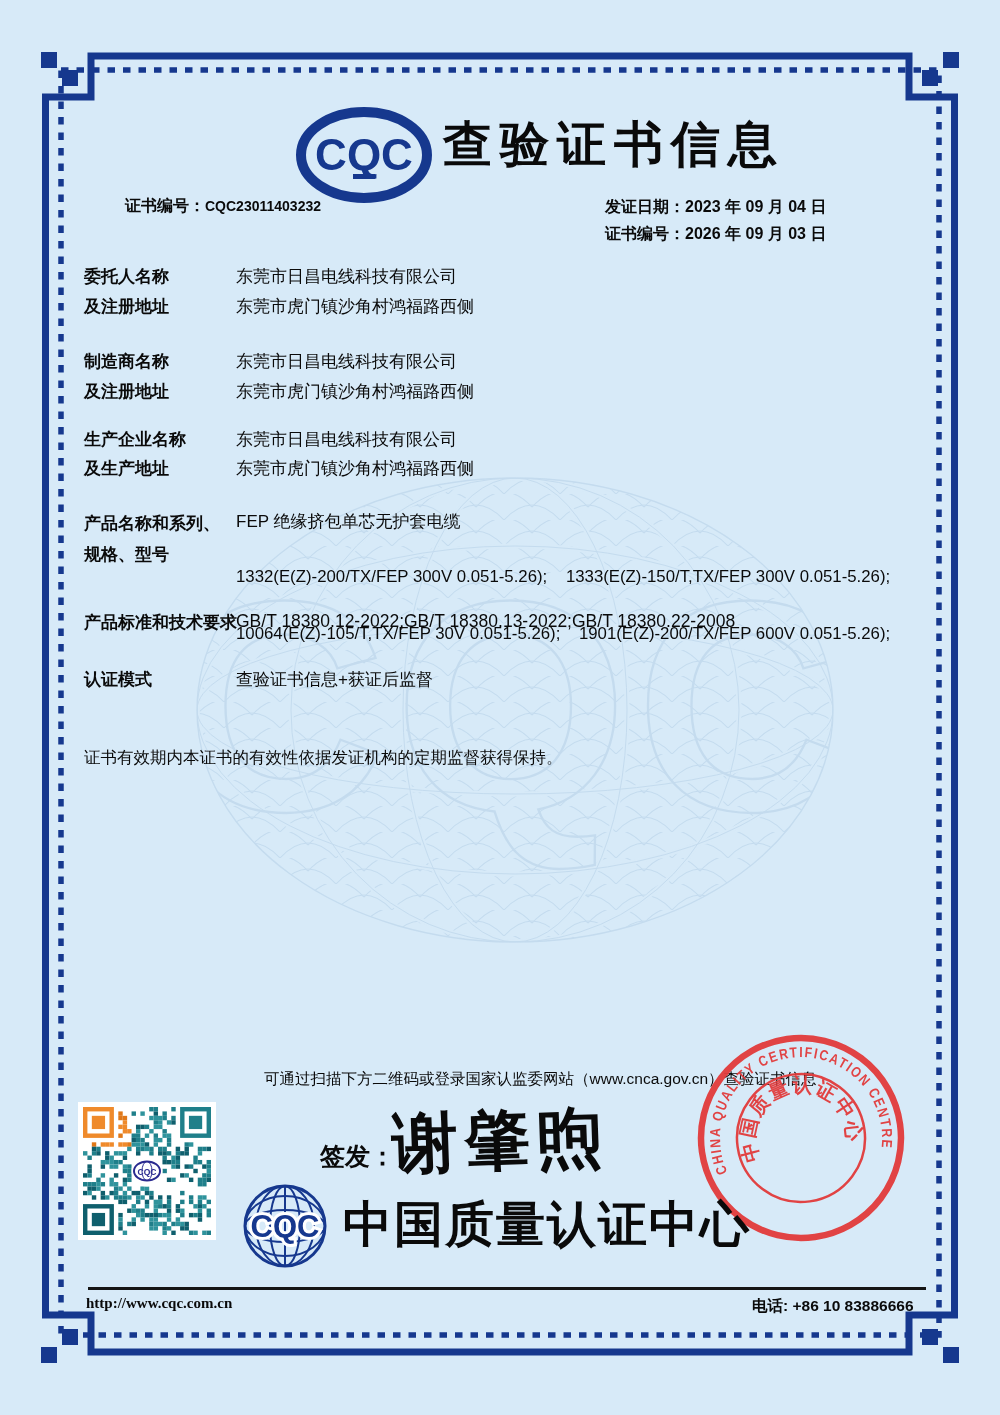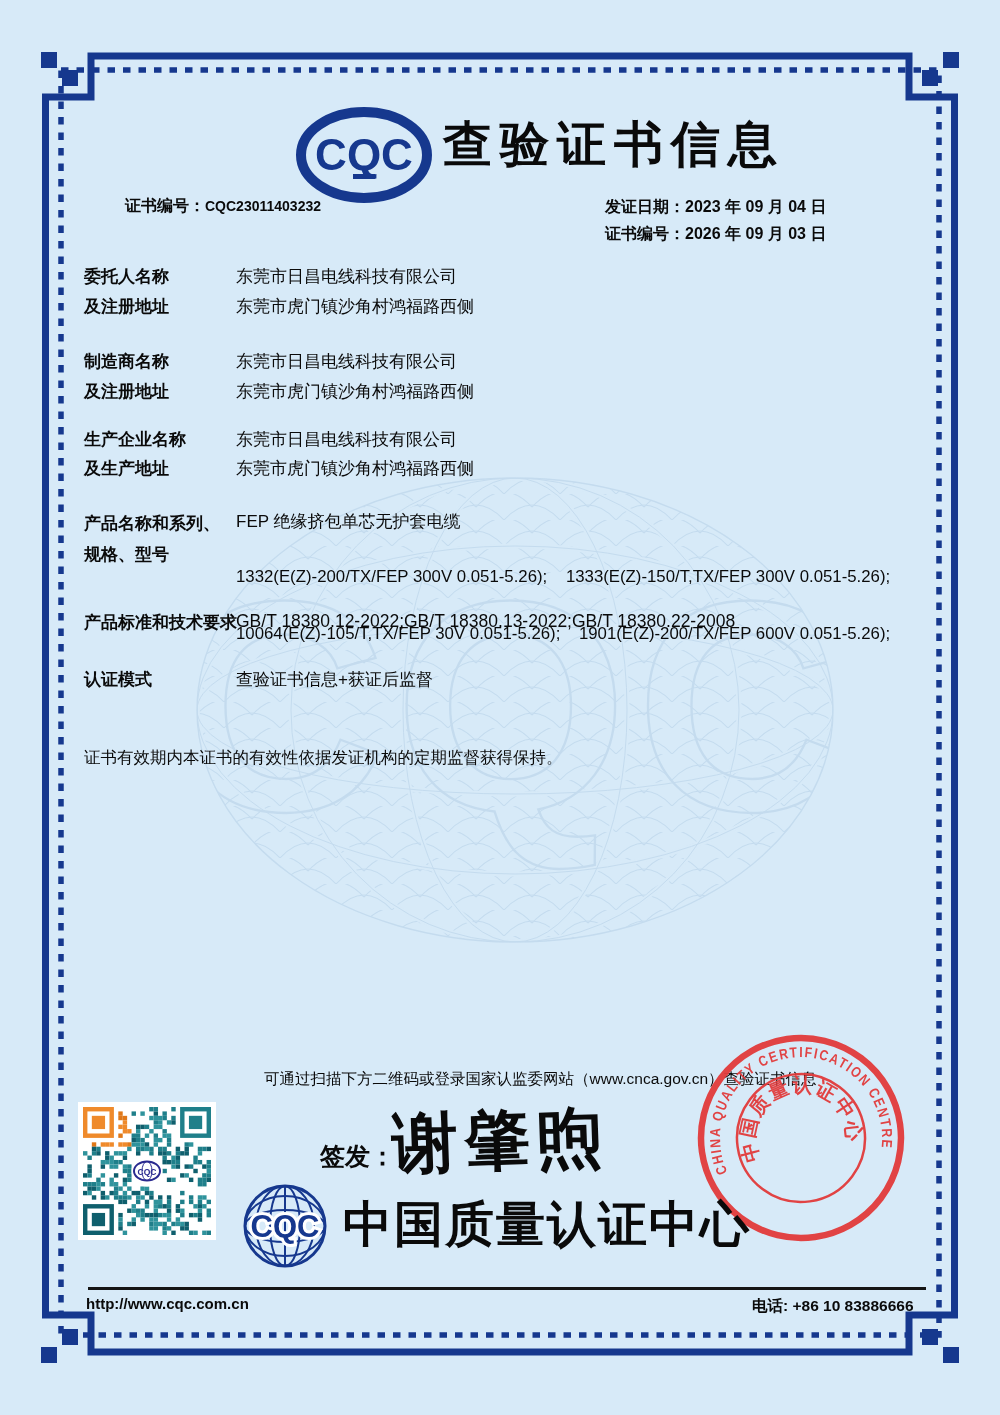--- a/index.html
+++ b/index.html
@@ -27,21 +27,21 @@
   .verify{position:absolute;left:264px;top:1069px;font-size:15.5px;white-space:nowrap}
   .qrbox{position:absolute;left:78px;top:1102px;width:128px;height:128px;background:#fff;padding:5px}
   .signlabel{position:absolute;left:320px;top:1140px;font-size:25px;font-family:"Liberation Serif","DejaVu Serif",serif;font-weight:700}
   .signature{position:absolute;left:392px;top:1096px;font-size:66px;font-family:"Liberation Serif","DejaVu Serif",serif;
              font-weight:700;transform:rotate(-2deg);letter-spacing:6px;white-space:nowrap}
   .sealwrap{position:absolute;left:688px;top:1025px;width:226px;height:226px;opacity:.95;transform:rotate(-8deg)}
   .seal-red{stroke:var(--seal-red,#e23b3b);fill:none}
   .seal-text{fill:var(--seal-red,#e23b3b);font-weight:700}
   .brandname{position:absolute;left:343px;top:1192px;font-size:49px;font-weight:700;letter-spacing:2px;white-space:nowrap}
   .hr{position:absolute;left:88px;top:1287px;width:838px;height:2.5px;background:#151515}
-  .furl{position:absolute;left:86px;top:1295px;font-family:Liberation Sans, sans-serif;
+  .furl{position:absolute;left:86px;top:1295px;font-family:Liberation Serif, serif;
         font-weight:700;font-size:15px;white-space:nowrap}
   .faddr{position:absolute;left:345px;top:1296px;font-size:15.5px;font-weight:600;white-space:pre}
   .fphone{position:absolute;left:752px;top:1296px;font-size:15.5px;font-weight:600;white-space:nowrap}
 </style>
 </head>
 <body>
 
 <div class="page">
 
   <svg class="abs" style="left:0;top:0" width="1000" height="1415" aria-hidden="true">

